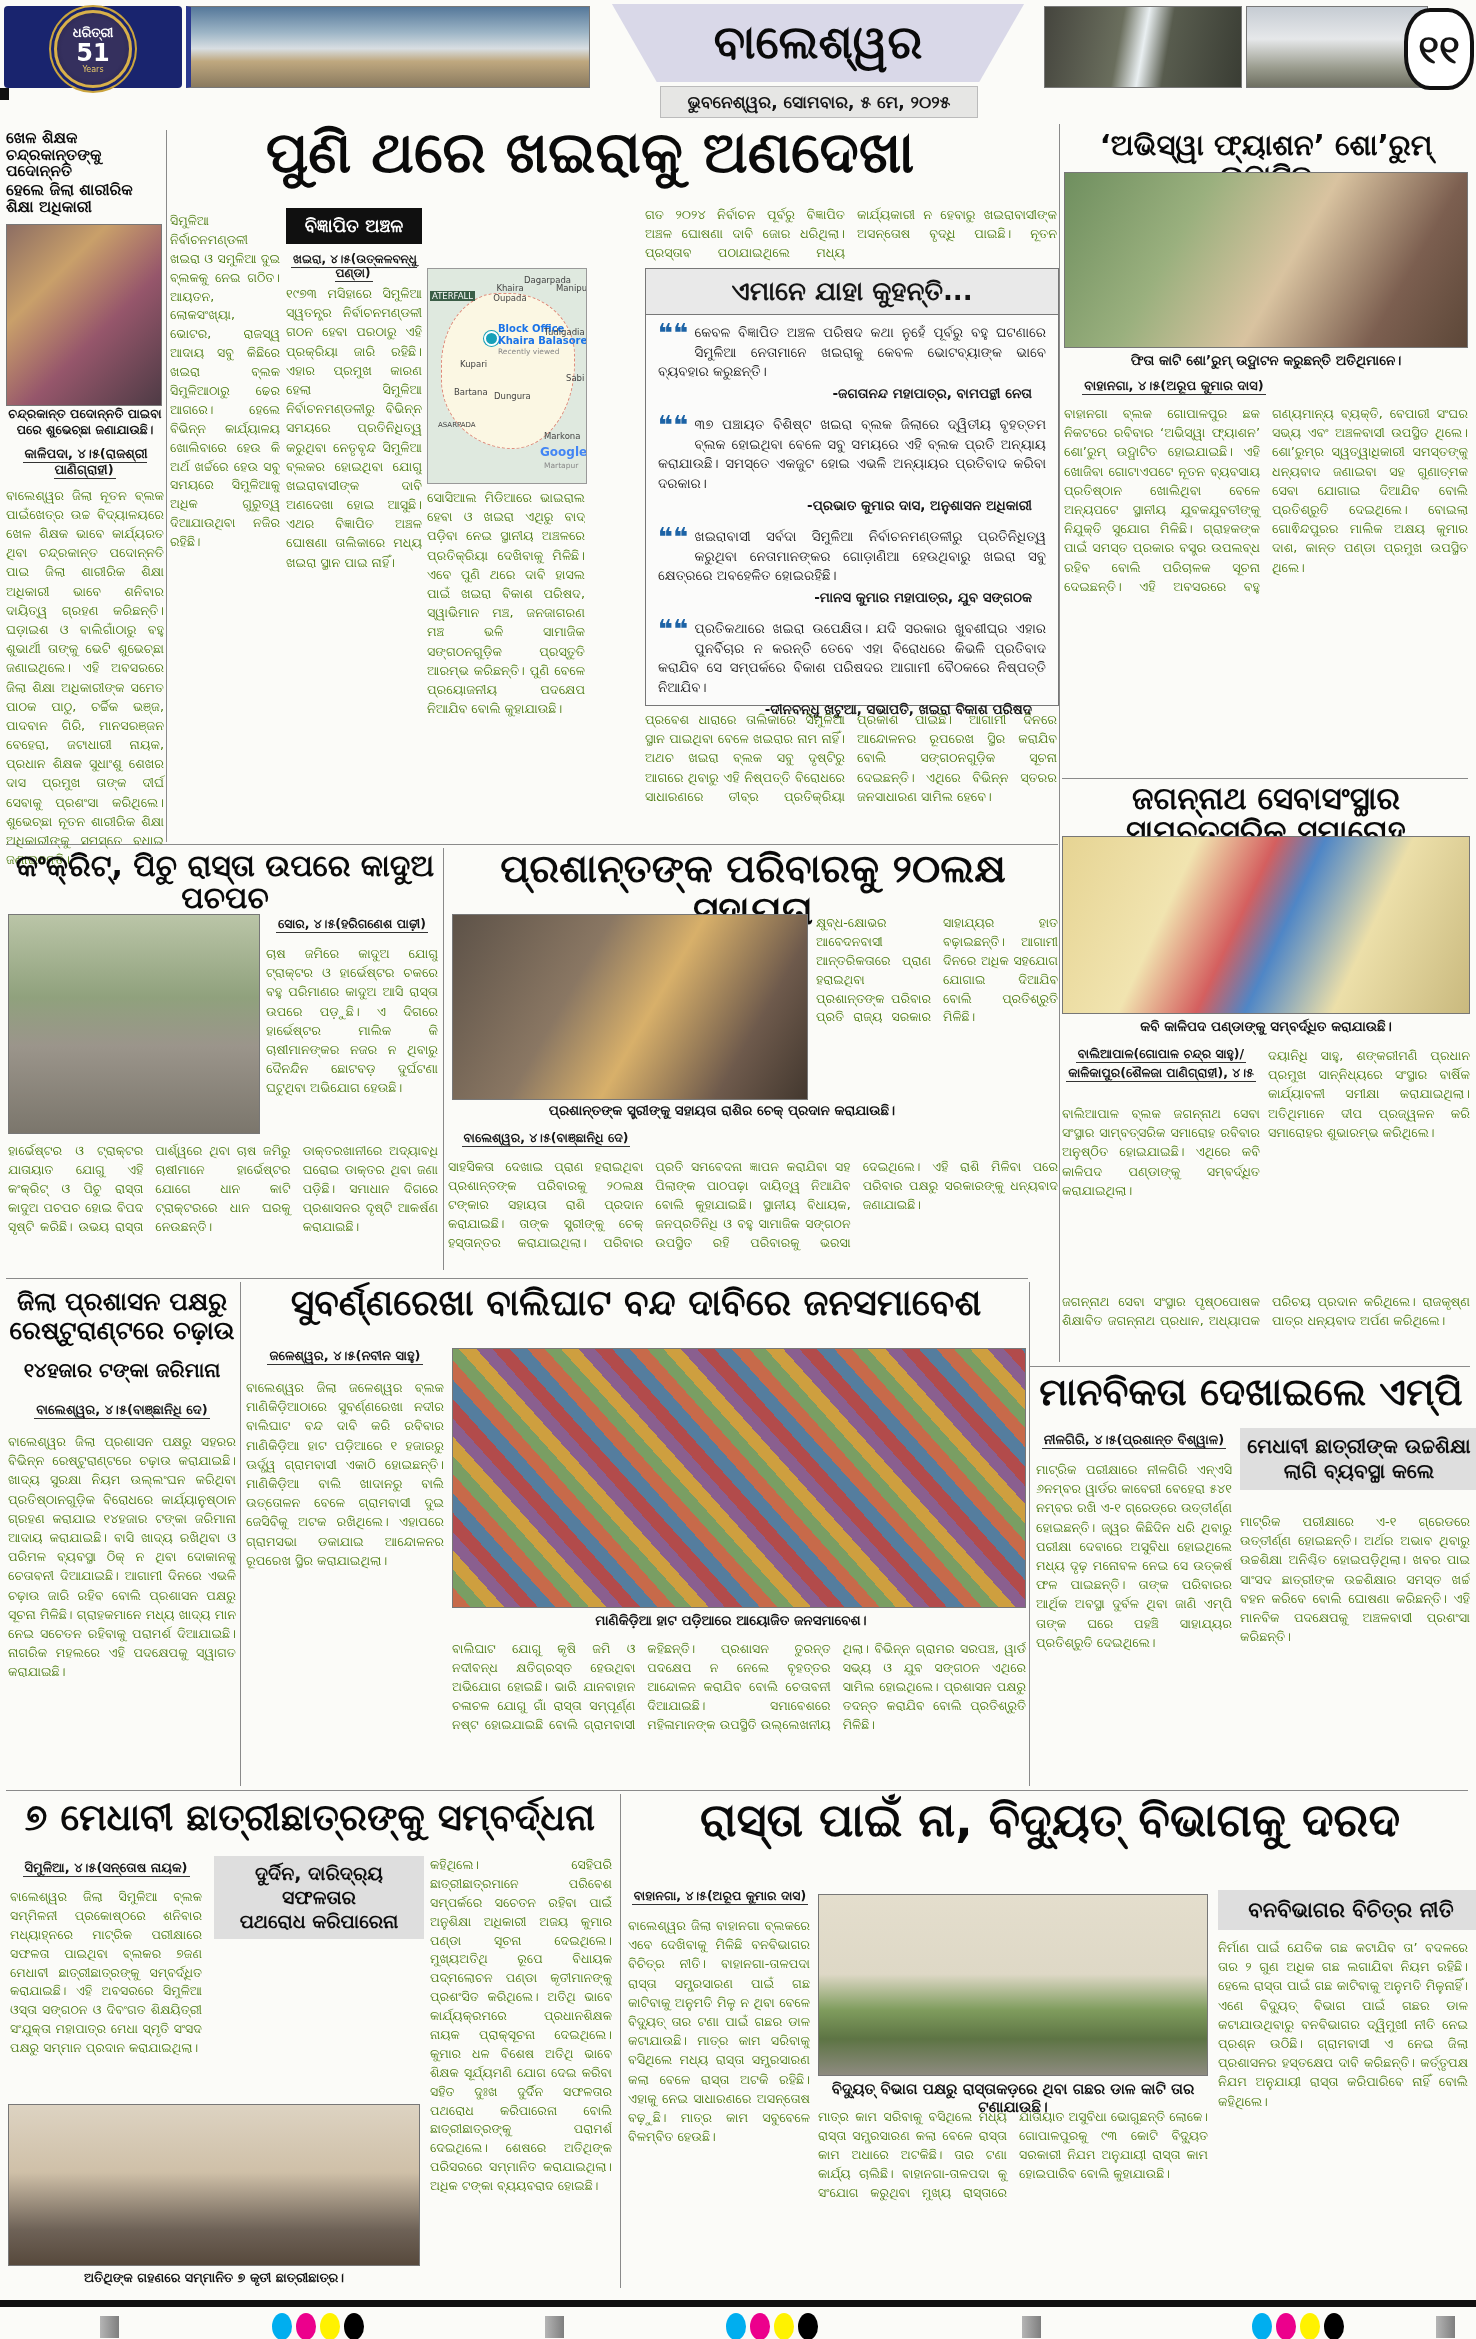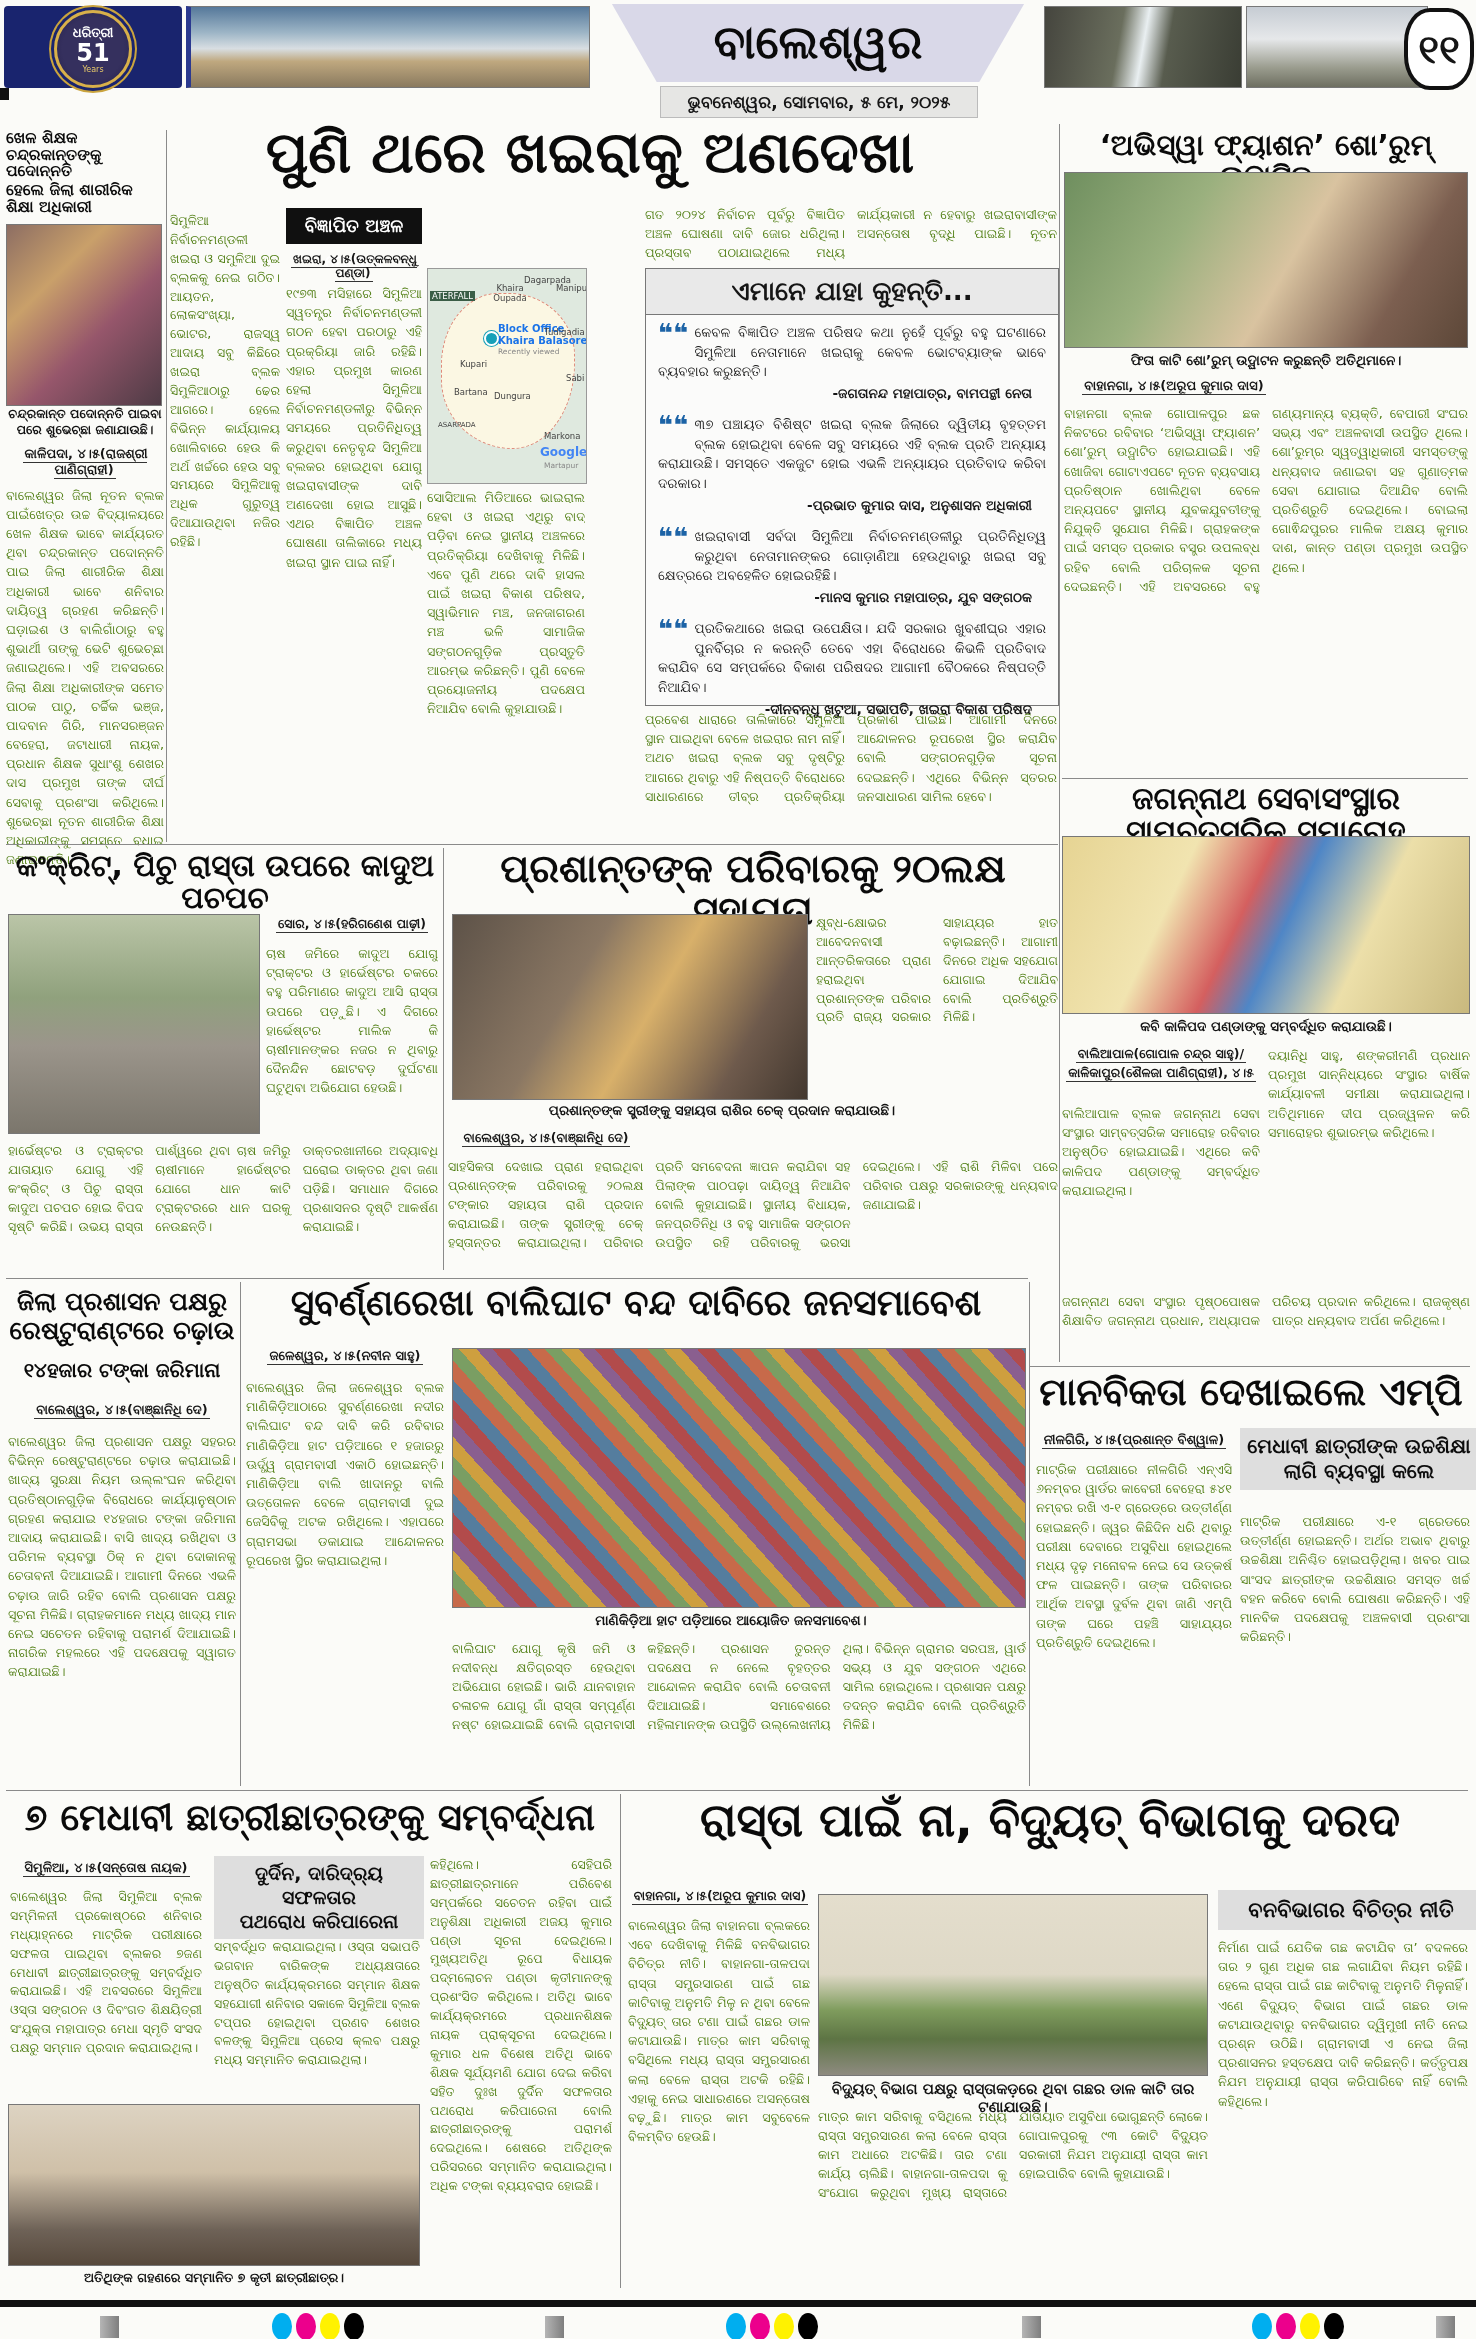--- a/index.html
+++ b/index.html
@@ -232,21 +232,20 @@
 
   <div class="abs hl" style="left:8px;top:1798px;width:604px;font-size:37px;">୭ ମେଧାବୀ ଛାତ୍ରୀଛାତ୍ରଙ୍କୁ ସମ୍ବର୍ଦ୍ଧନା</div>
   <div class="abs dateline" style="left:10px;top:1860px;width:192px;">
     <span>ସିମୁଳିଆ, ୪।୫(ସନ୍ତୋଷ ନାୟକ)</span>
   </div>
   <div class="abs graybox" style="left:214px;top:1856px;width:206px;padding:6px 2px;font-size:19px;">
     <div>ଦୁର୍ଦିନ, ଦାରିଦ୍ର୍ୟ ସଫଳତାର</div>
     <div>ପଥରୋଧ କରିପାରେନା</div>
   </div>
   <div class="abs body-txt" style="left:10px;top:1888px;width:192px;height:212px;font-size:12.6px;overflow:hidden;">ବାଲେଶ୍ୱର ଜିଲା ସିମୁଳିଆ ବ୍ଲକ ସମ୍ମିଳନୀ ପ୍ରକୋଷ୍ଠରେ ଶନିବାର ମଧ୍ୟାହ୍ନରେ ମାଟ୍ରିକ ପରୀକ୍ଷାରେ ସଫଳତା ପାଇଥିବା ବ୍ଲକର ୭ଜଣ ମେଧାବୀ ଛାତ୍ରୀଛାତ୍ରଙ୍କୁ ସମ୍ବର୍ଦ୍ଧିତ କରାଯାଇଛି। ଏହି ଅବସରରେ ସିମୁଳିଆ ଓସ୍ତା ସଙ୍ଗଠନ ଓ ଦିବଂଗତ ଶିକ୍ଷୟିତ୍ରୀ ସଂଯୁକ୍ତା ମହାପାତ୍ର ମେଧା ସ୍ମୃତି ସଂସଦ ପକ୍ଷରୁ ସମ୍ମାନ ପ୍ରଦାନ କରାଯାଇଥିଲା।</div>
-  <div class="abs body-txt" style="left:214px;top:1938px;width:206px;height:162px;font-size:12.6px;overflow:hidden;">ସମ୍ବର୍ଦ୍ଧିତ କରାଯାଇଥିଲା। ଓସ୍ତା ସଭାପତି ଭଗବାନ ବାରିକଙ୍କ ଅଧ୍ୟକ୍ଷତାରେ ଅନୁଷ୍ଠିତ କାର୍ଯ୍ୟକ୍ରମରେ ସମ୍ମାନ ଶିକ୍ଷକ ସହଯୋଗୀ ଶନିବାର ସକାଳେ ସିମୁଳିଆ ବ୍ଲକ ଟପ୍ପର ହୋଇଥିବା ପ୍ରଣବ ଶେଖର ବଳଙ୍କୁ ସିମୁଳିଆ ପ୍ରେସ କ୍ଲବ ପକ୍ଷରୁ ମଧ୍ୟ ସମ୍ମାନିତ କରାଯାଇଥିଲା।</div>
   <div class="abs body-txt" style="left:430px;top:1856px;width:182px;height:414px;font-size:12.6px;overflow:hidden;">କହିଥିଲେ। ସେହିପରି ଛାତ୍ରୀଛାତ୍ରମାନେ ପରିବେଶ ସମ୍ପର୍କରେ ସଚେତନ ରହିବା ପାଇଁ ଅନୁଶିକ୍ଷା ଅଧିକାରୀ ଅଜୟ କୁମାର ପଣ୍ଡା ସୂଚନା ଦେଇଥିଲେ। ମୁଖ୍ୟଅତିଥି ରୂପେ ବିଧାୟକ ପଦ୍ମଲୋଚନ ପଣ୍ଡା କୃତୀମାନଙ୍କୁ ପ୍ରଶଂସିତ କରିଥିଲେ। ଅତିଥି ଭାବେ କାର୍ଯ୍ୟକ୍ରମରେ ପ୍ରଧାନଶିକ୍ଷକ ନାୟକ ପ୍ରାକ୍‌ସୂଚନା ଦେଇଥିଲେ। କୁମାର ଧଳ ବିଶେଷ ଅତିଥି ଭାବେ ଶିକ୍ଷକ ସୂର୍ଯ୍ୟମଣି ଯୋଗ ଦେଇ କରିବା ସହିତ ଦୁଃଖ ଦୁର୍ଦିନ ସଫଳତାର ପଥରୋଧ କରିପାରେନା ବୋଲି ଛାତ୍ରୀଛାତ୍ରଙ୍କୁ ପରାମର୍ଶ ଦେଇଥିଲେ। ଶେଷରେ ଅତିଥିଙ୍କ ପରିସରରେ ସମ୍ମାନିତ କରାଯାଇଥିଲା। ଅଧିକ ଟଙ୍କା ବ୍ୟୟବରାଦ ହୋଇଛି।</div>
   <div class="abs photo ph-students" style="left:8px;top:2104px;width:412px;height:162px;"></div>
   <div class="abs caption" style="left:8px;top:2270px;width:412px;font-size:12.8px;">ଅତିଥିଙ୍କ ଗହଣରେ ସମ୍ମାନିତ ୭ କୃତୀ ଛାତ୍ରୀଛାତ୍ର।</div>
 
   <div class="abs hl" style="left:630px;top:1794px;width:840px;font-size:46px;line-height:1.15;">ରାସ୍ତା ପାଇଁ ନା, ବିଦ୍ୟୁତ୍ ବିଭାଗକୁ ଦରଦ</div>
   <div class="abs dateline" style="left:628px;top:1888px;width:184px;font-size:12.5px;">
     <span>ବାହାନଗା, ୪।୫(ଅରୂପ କୁମାର ଦାସ)</span>
   </div>
   <div class="abs body-txt" style="left:628px;top:1916px;width:182px;height:372px;font-size:12.8px;overflow:hidden;">ବାଲେଶ୍ୱର ଜିଲା ବାହାନଗା ବ୍ଲକରେ ଏବେ ଦେଖିବାକୁ ମିଳିଛି ବନବିଭାଗର ବିଚିତ୍ର ନୀତି। ବାହାନଗା-ତାଳପଦା ରାସ୍ତା ସମ୍ପ୍ରସାରଣ ପାଇଁ ଗଛ କାଟିବାକୁ ଅନୁମତି ମିଳୁ ନ ଥିବା ବେଳେ ବିଦ୍ୟୁତ୍ ତାର ଟଣା ପାଇଁ ଗଛର ଡାଳ କଟାଯାଉଛି। ମାତ୍ର କାମ ସରିବାକୁ ବସିଥିଲେ ମଧ୍ୟ ରାସ୍ତା ସମ୍ପ୍ରସାରଣ କଲା ବେଳେ ରାସ୍ତା ଅଟକି ରହିଛି। ଏହାକୁ ନେଇ ସାଧାରଣରେ ଅସନ୍ତୋଷ ବଢ଼ୁଛି। ମାତ୍ର କାମ ସବୁବେଳେ ବିଳମ୍ବିତ ହେଉଛି।</div>
   <div class="abs photo ph-power" style="left:818px;top:1894px;width:390px;height:182px;"></div>

